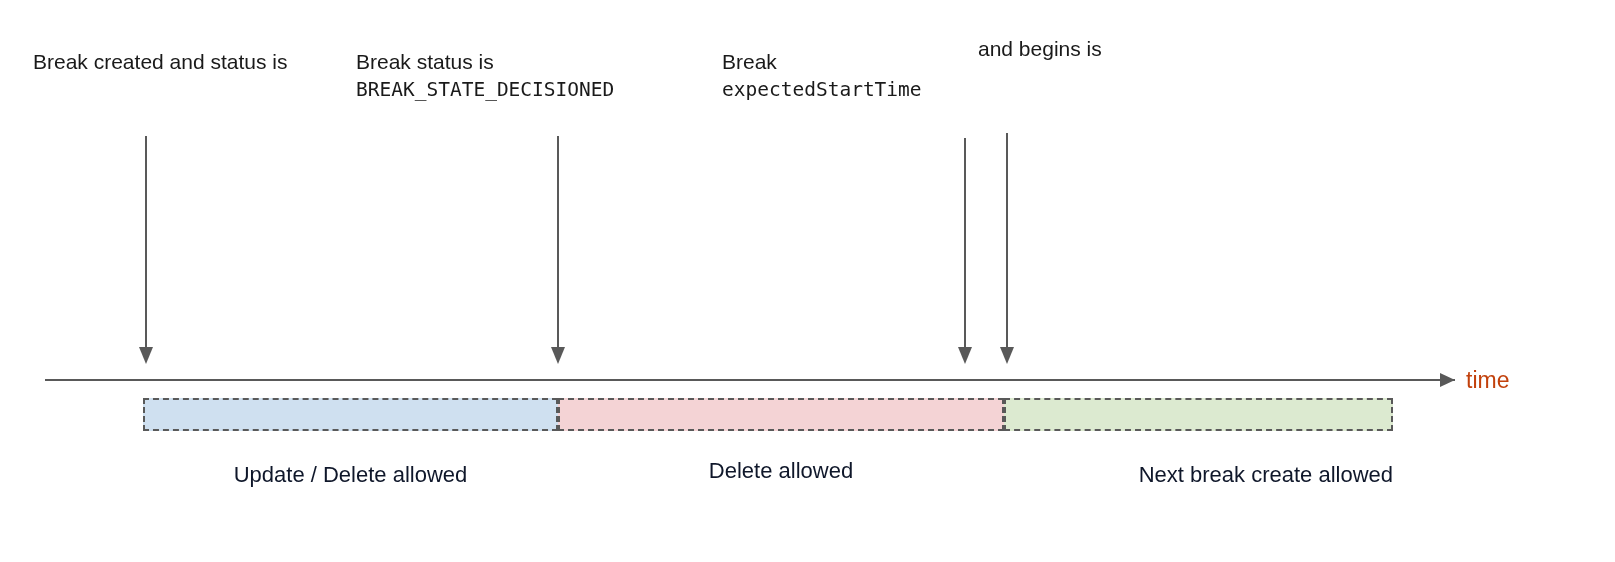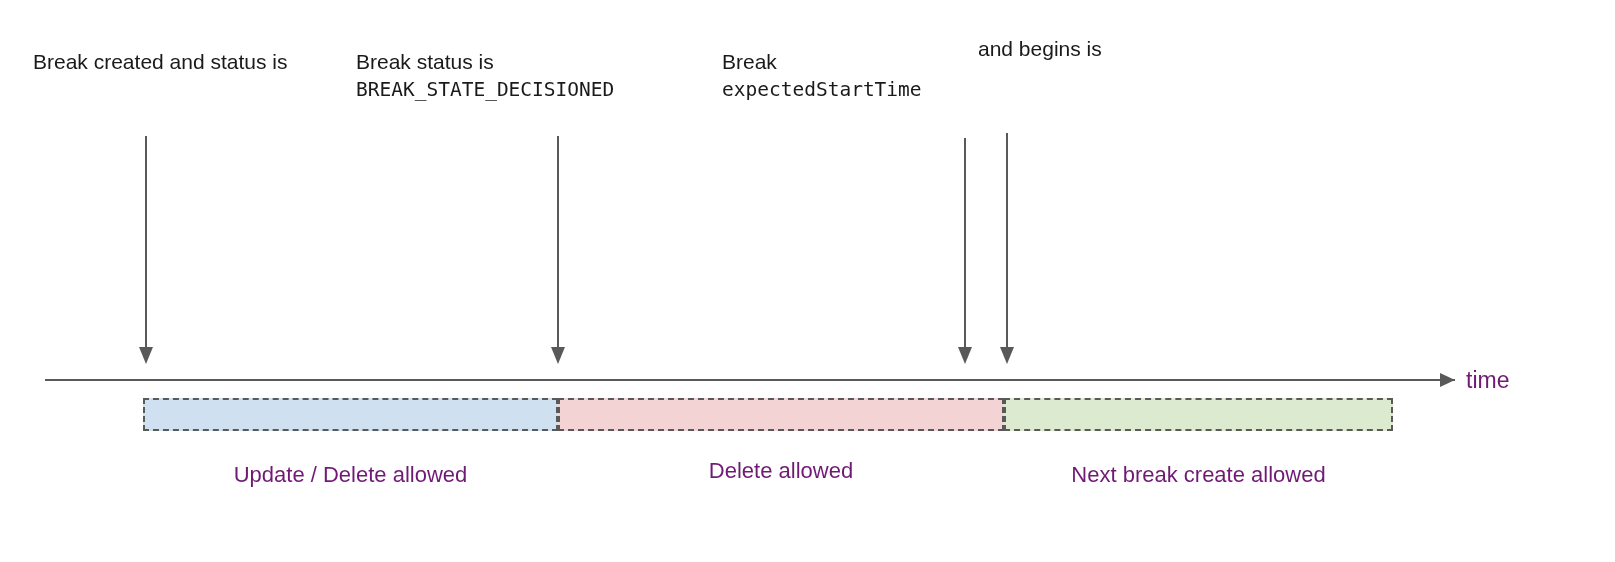--- a/index.html
+++ b/index.html
@@ -69,37 +69,37 @@
     position: absolute;
     width: 0;
     height: 0;
     border-top: 7.5px solid transparent;
     border-bottom: 7.5px solid transparent;
     border-left: 15px solid #595959;
   }
   #axis-label {
     position: absolute;
     font-size: 23px;
-    color: #701a75;
+    color: #c2410c;
     line-height: 23px;
   }
 
   
   .phase-bar {
     position: absolute;
     box-sizing: border-box;
     border: 2.5px dashed #595959;
     height: 33px;
   }
 
   
   .phase-caption {
     position: absolute;
     font-size: 22px;
-    color: #701a75;
+    color: #0f172a;
     text-align: center;
     line-height: 26px;
     white-space: nowrap;
   }
 </style>
 </head>
 <body>
 
 <div id="canvas">
 
@@ -144,15 +144,15 @@
   <div id="axis-line" style="left:45px; top:379px; width:1410px;"></div>
   <div id="axis-arrowhead" style="left:1440px; top:372.5px;"></div>
   <div id="axis-label" style="left:1466px; top:369px;">time</div>
 
   <div class="phase-bar" style="left:143px; top:398px; width:415px; background:#cfe0f0;"></div>
   <div class="phase-bar" style="left:558px; top:398px; width:446px; background:#f4d3d5;"></div>
   <div class="phase-bar" style="left:1004px; top:398px; width:389px; background:#dcead0;"></div>
 
   <div class="phase-caption" style="left:143px; top:462px; width:415px;">Update / Delete allowed</div>
   <div class="phase-caption" style="left:558px; top:458px; width:446px;">Delete allowed</div>
-  <div class="phase-caption" style="left:1004px; top:462px; width:389px;">Next break create allowed</div>
+  <div class="phase-caption" style="left:1004px; top:462px; width:389px;text-align:right;">Next break create allowed</div>
 
 </div>
 
 </body></html>

